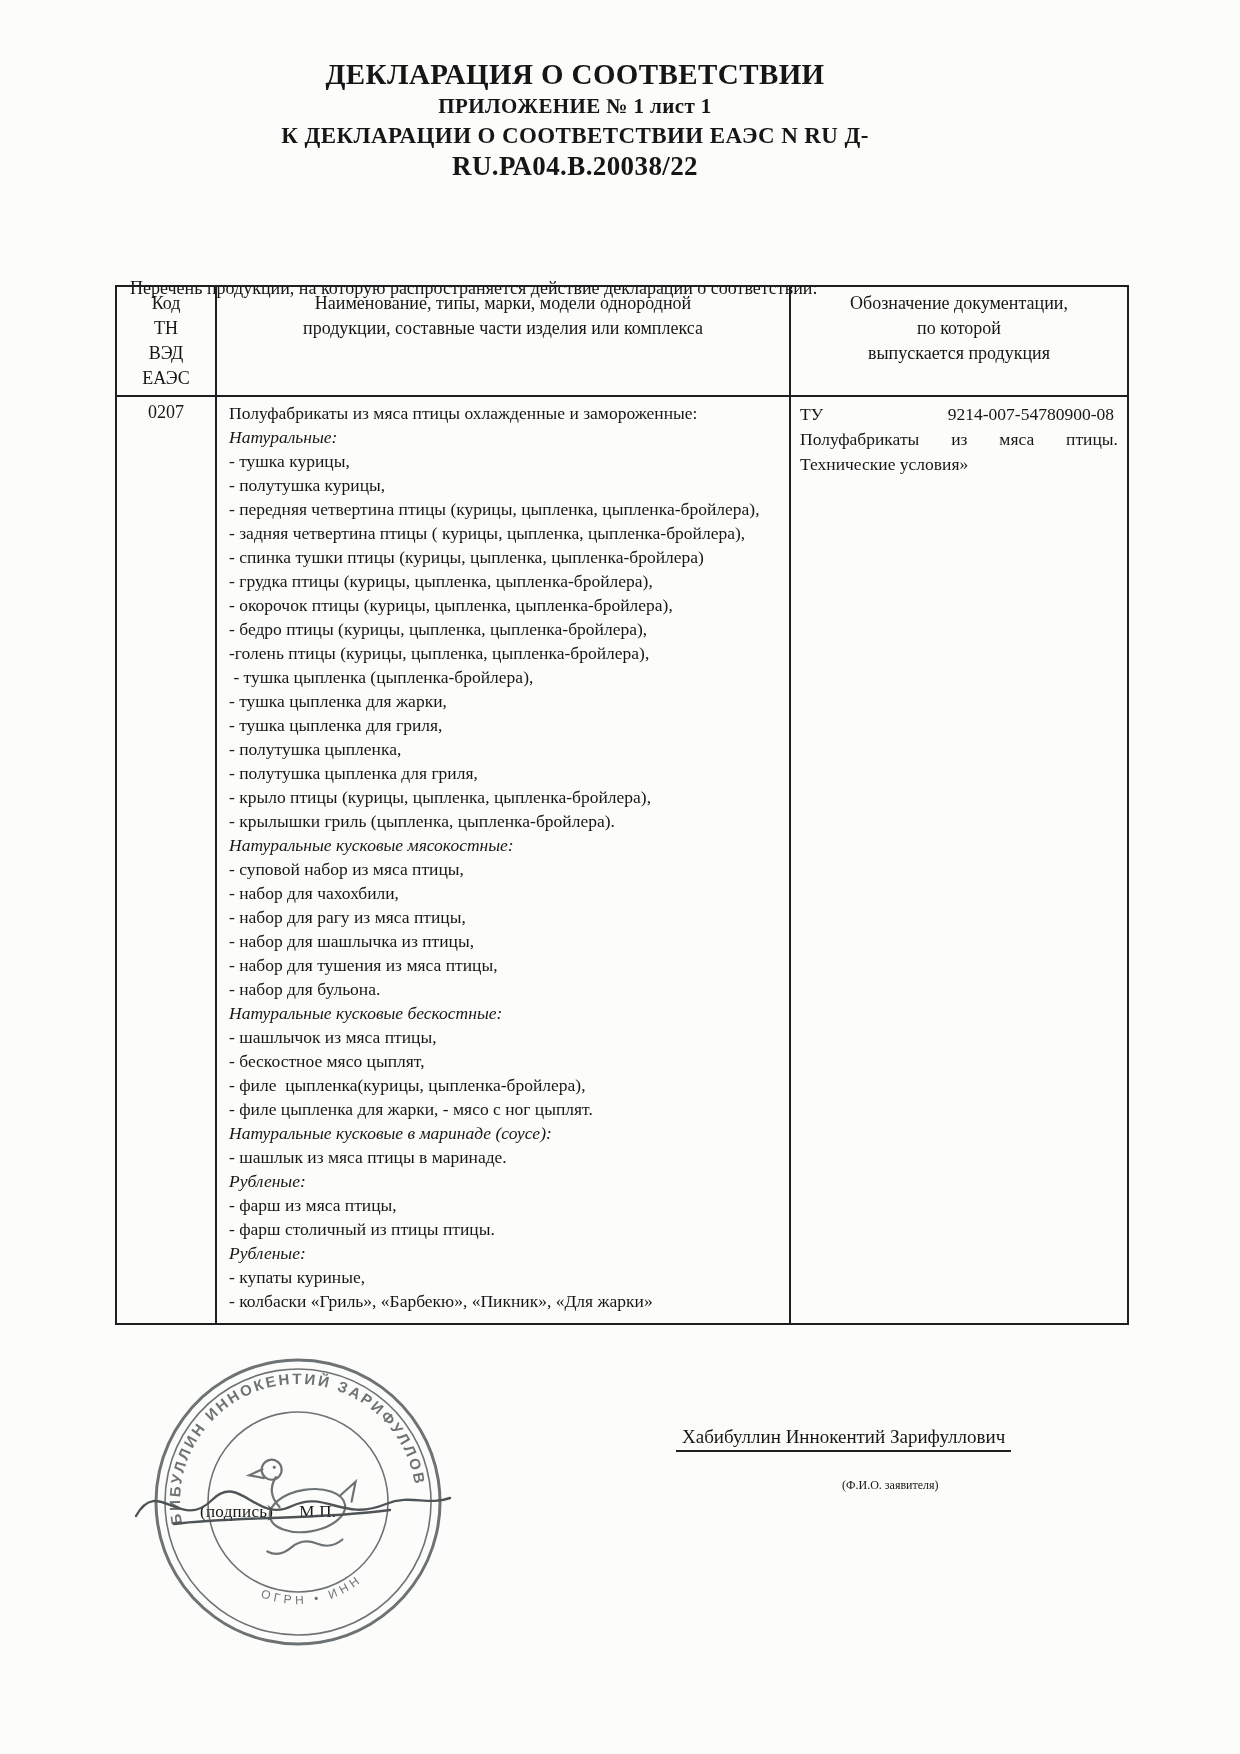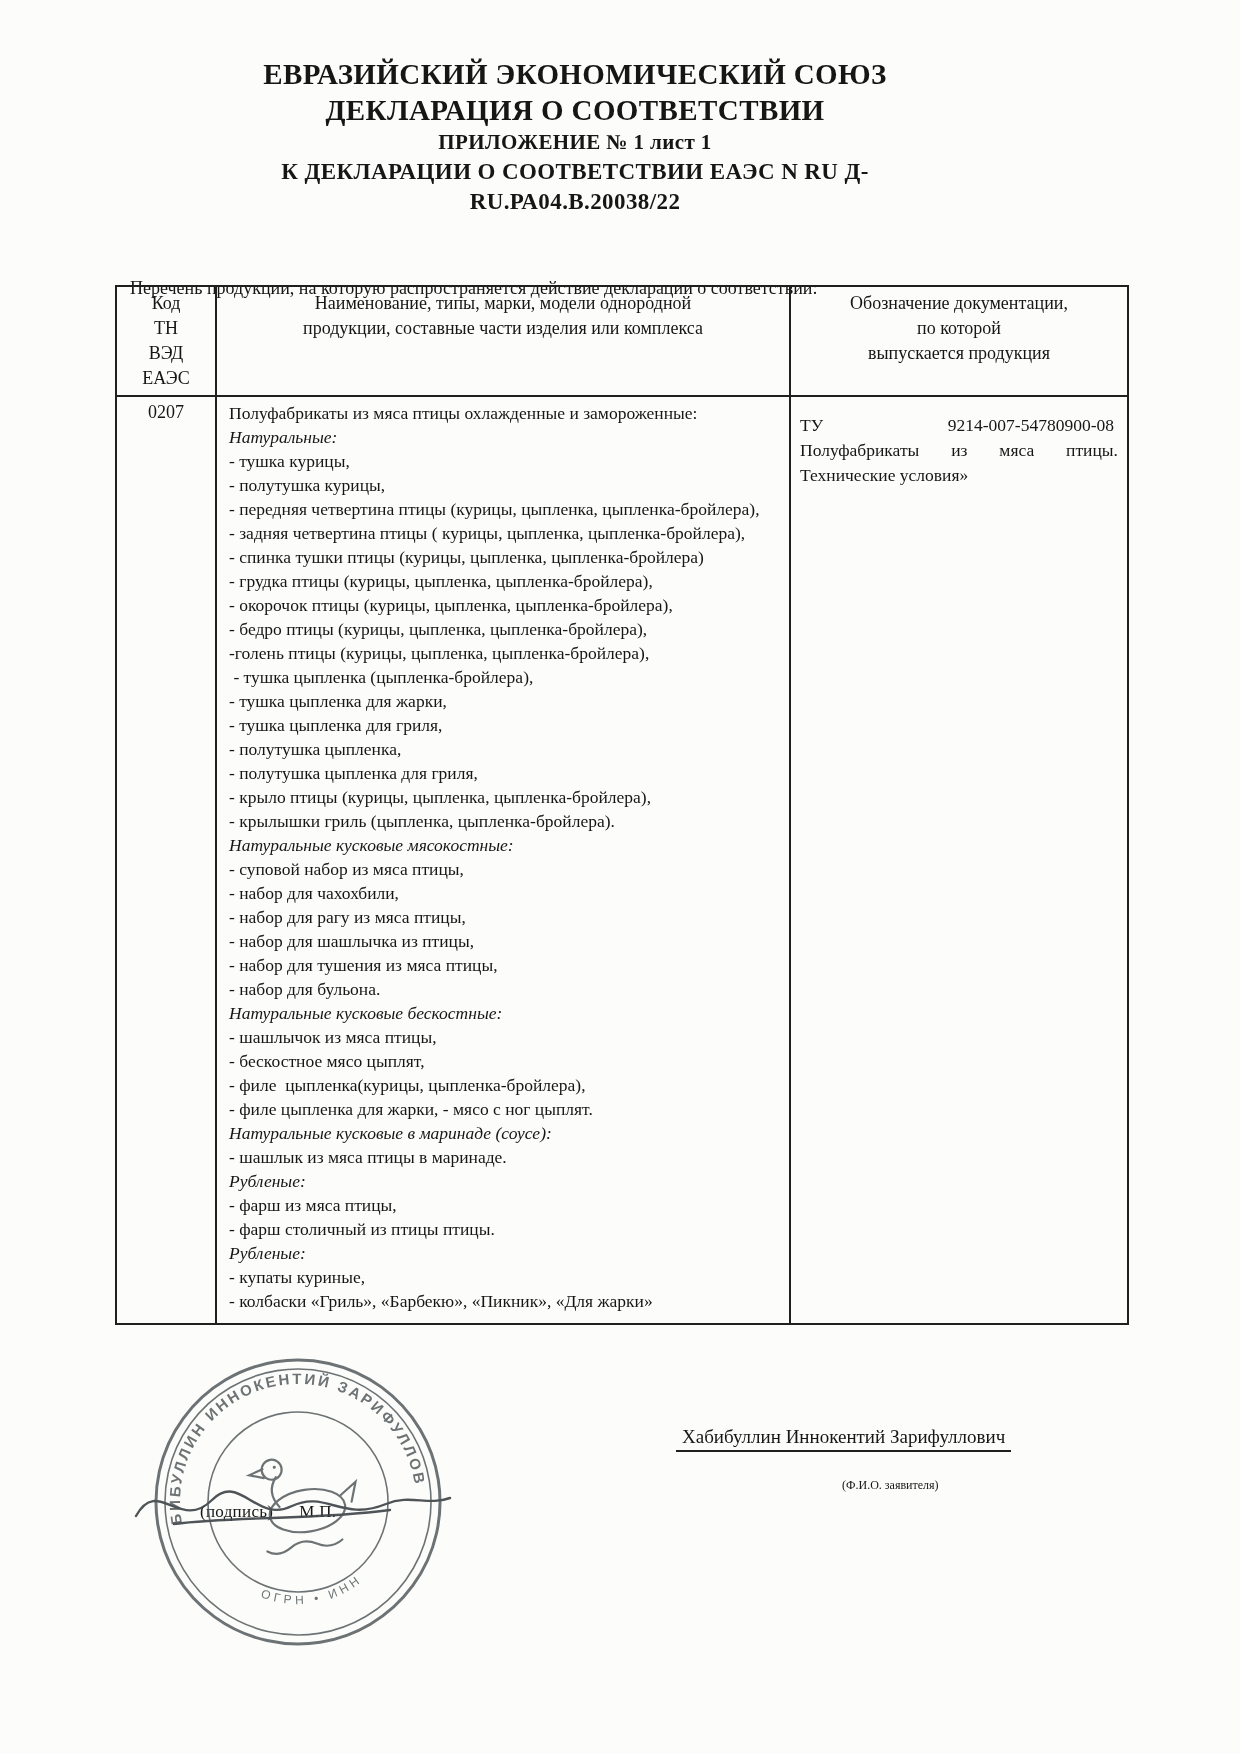--- a/index.html
+++ b/index.html
@@ -13,21 +13,21 @@
   }
 
   
   .doc-header {
     position: absolute; top: 56px; left: 100px; width: 950px;
     text-align: center; font-weight: 700; letter-spacing: .4px;
   }
   .h-line1, .h-line2 { font-size: 29px; line-height: 36px; }
   .h-line3 { font-size: 21px; line-height: 29px; }
   .h-line4 { font-size: 23px; line-height: 30px; }
-  .h-line5 { font-size: 23px; line-height: 30px; }
+  .h-line5 { font-size: 27px; line-height: 30px; }
 
   .intro {
     position: absolute; top: 240px; left: 130px;
     font-size: 18px; line-height: 24px; margin-top: 36px;
   }
 
   
   table.products-table {
     position: absolute; top: 285px; left: 115px;
     width: 1012px; border-collapse: collapse; table-layout: fixed;
@@ -36,21 +36,21 @@
     border: 2px solid #1f1f1f; vertical-align: top;
   }
   .products-table th {
     font-weight: 400; font-size: 18px; line-height: 25px;
     text-align: center; padding: 4px 18px; white-space: pre-line;
   }
   td.code-cell { text-align: center; font-size: 18px; padding-top: 5px; margin-left: 48px; }
   td.products-cell { padding: 4px 8px 10px 12px; }
   .pline { font-size: 17.5px; line-height: 24px; white-space: pre-wrap; }
   .pheading { font-weight: 400; font-style: italic; }
-  td.doc-cell { padding: 16px 9px; font-size: 17.5px; line-height: 25px; }
+  td.doc-cell { padding: 5px 9px; font-size: 17.5px; line-height: 25px; }
   .doc-first { display: flex; justify-content: space-between; padding-right: 4px; }
   .doc-title { text-align: justify; }
 
   
   .applicant-name {
     position: absolute; top: 1426px; left: 676px;
     font-size: 19px; padding: 0 6px 2px 6px;
     border-bottom: 2px solid #1f1f1f;
   }
   .applicant-caption {
@@ -78,21 +78,20 @@
   .stamp .duck { fill: none; stroke: #4e5558; stroke-width: 2.2; stroke-linecap: round; }
   .stamp .arc-text { fill: #4e5558; font-family: "Liberation Sans", sans-serif;
     font-size: 15px; font-weight: 700; letter-spacing: 2.5px; }
   .stamp .arc-text.small { font-size: 12px; font-weight: 400; letter-spacing: 4px; }
   .signature-svg path { fill: none; stroke: #3c4246; stroke-width: 2.4; stroke-linecap: round; }
 </style>
 </head>
 <body>
 
 <div class="doc-header">
-  <div class="h-line1">ЕВРАЗИЙСКИЙ ЭКОНОМИЧЕСКИЙ СОЮЗ</div>
   <div class="h-line2">ДЕКЛАРАЦИЯ О СООТВЕТСТВИИ</div>
   <div class="h-line3">ПРИЛОЖЕНИЕ № 1 лист 1</div>
   <div class="h-line4">К ДЕКЛАРАЦИИ О СООТВЕТСТВИИ ЕАЭС N RU Д-</div>
   <div class="h-line5">RU.РА04.В.20038/22</div>
 </div>
 
 <p class="intro">Перечень продукции, на которую распространяется действие декларации о соответствии:</p>
 
 <table class="products-table">
   <colgroup>

